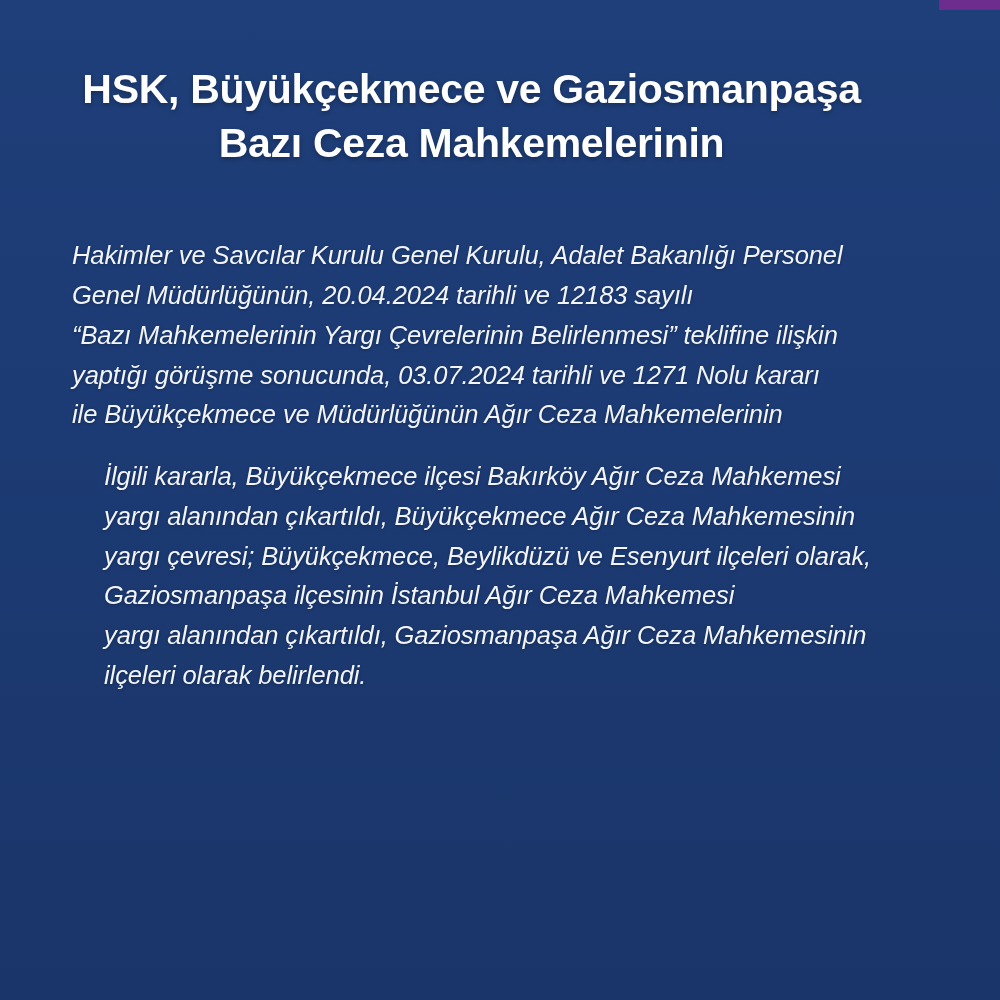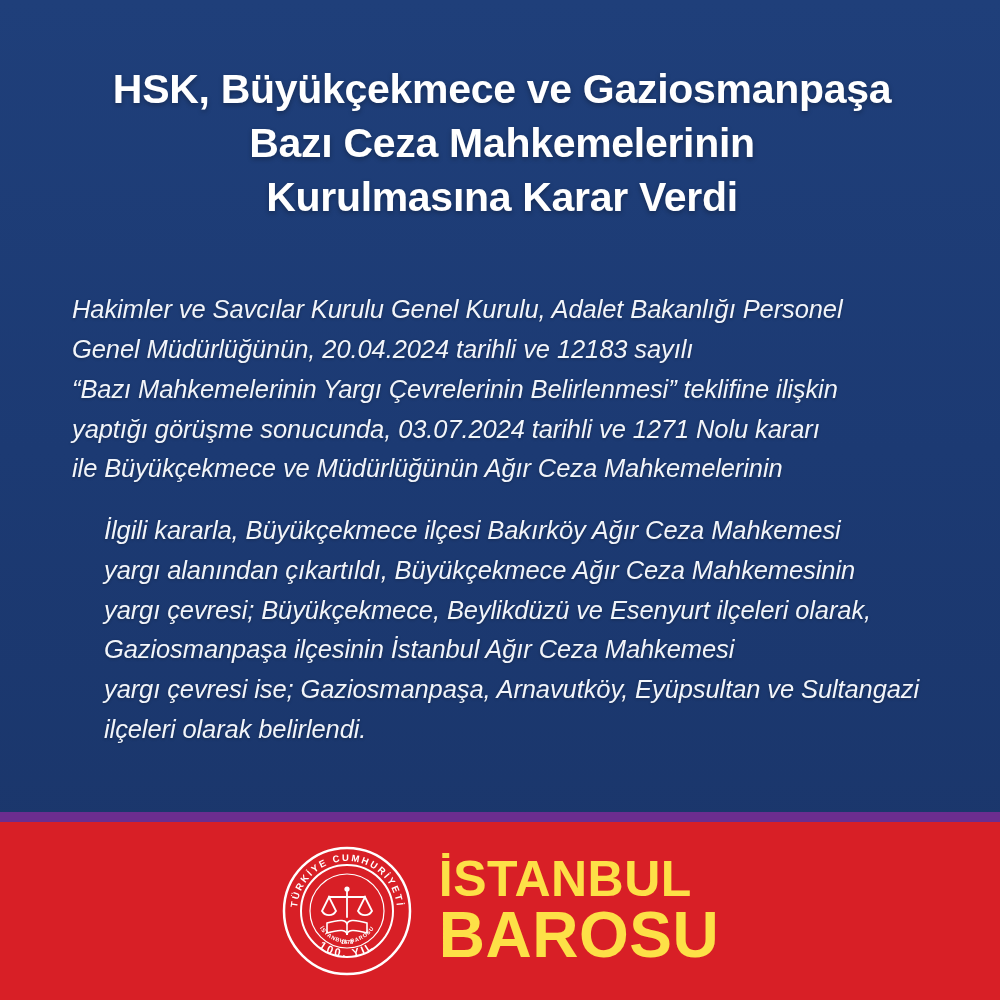--- a/index.html
+++ b/index.html
@@ -11,21 +11,21 @@
     height: 1000px;
     font-family: "Liberation Sans", sans-serif;
     background: #1b3a72;
     overflow: hidden;
   }
   .poster {
     position: relative;
     width: 1000px;
     height: 1000px;
     display: flex;
-    flex-direction: column;
+    flex-direction: row;
     background: linear-gradient(180deg, #1f3f7a 0%, #1c3a73 45%, #1a3569 100%);
   }
   .content {
     flex: 1 1 auto;
     padding: 62px 68px 0 72px;
     box-sizing: border-box;
   }
   .headline {
     text-align: center;
     color: #ffffff;
@@ -102,37 +102,36 @@
 </head>
 <body>
 
 <div class="poster">
 
   <div class="content">
 
     <h1 class="headline">
       <span class="line">HSK, Büyükçekmece ve Gaziosmanpaşa</span>
       <span class="line">Bazı Ceza Mahkemelerinin</span>
-      <span class="line">Kurulmasına Karar Verdi</span>
     </h1>
 
     <div class="body-text">
       <p>
         <span class="ln">Hakimler ve Savcılar Kurulu Genel Kurulu, Adalet Bakanlığı Personel</span>
         <span class="ln">Genel Müdürlüğünün, 20.04.2024 tarihli ve 12183 sayılı</span>
         <span class="ln">“Bazı Mahkemelerinin Yargı Çevrelerinin Belirlenmesi” teklifine ilişkin</span>
         <span class="ln">yaptığı görüşme sonucunda, 03.07.2024 tarihli ve 1271 Nolu kararı</span>
         <span class="ln">ile Büyükçekmece ve Müdürlüğünün Ağır Ceza Mahkemelerinin</span>
       </p>
       <p>
         <span class="ln">İlgili kararla, Büyükçekmece ilçesi Bakırköy Ağır Ceza Mahkemesi</span>
         <span class="ln">yargı alanından çıkartıldı, Büyükçekmece Ağır Ceza Mahkemesinin</span>
         <span class="ln">yargı çevresi; Büyükçekmece, Beylikdüzü ve Esenyurt ilçeleri olarak,</span>
         <span class="ln">Gaziosmanpaşa ilçesinin İstanbul Ağır Ceza Mahkemesi</span>
-        <span class="ln">yargı çevresi ise; Gaziosmanpaşa, Arnavutköy, Eyüpsultan ve Sultangazi</span>
+        <span class="ln">yargı alanından çıkartıldı, Gaziosmanpaşa Ağır Ceza Mahkemesinin</span>
         <span class="ln">ilçeleri olarak belirlendi.</span>
       </p>
     </div>
 
   </div>
 
   <div class="divider"></div>
 
   <div class="footer">
 

